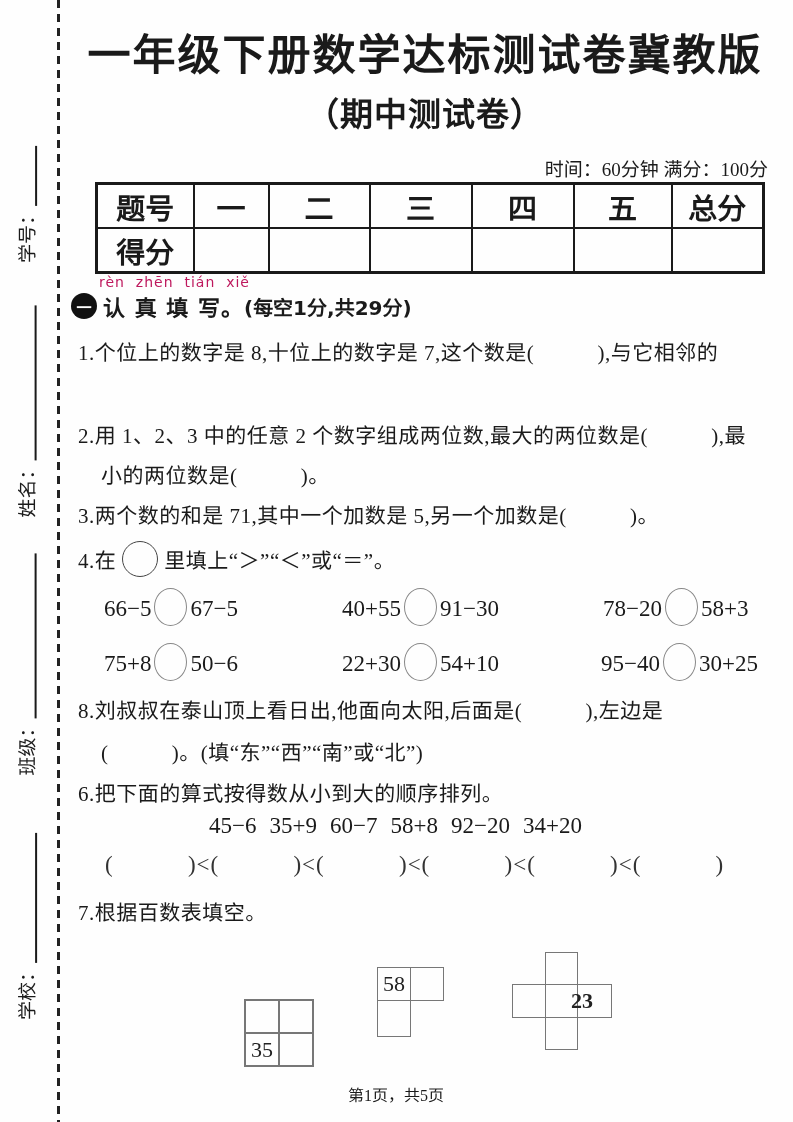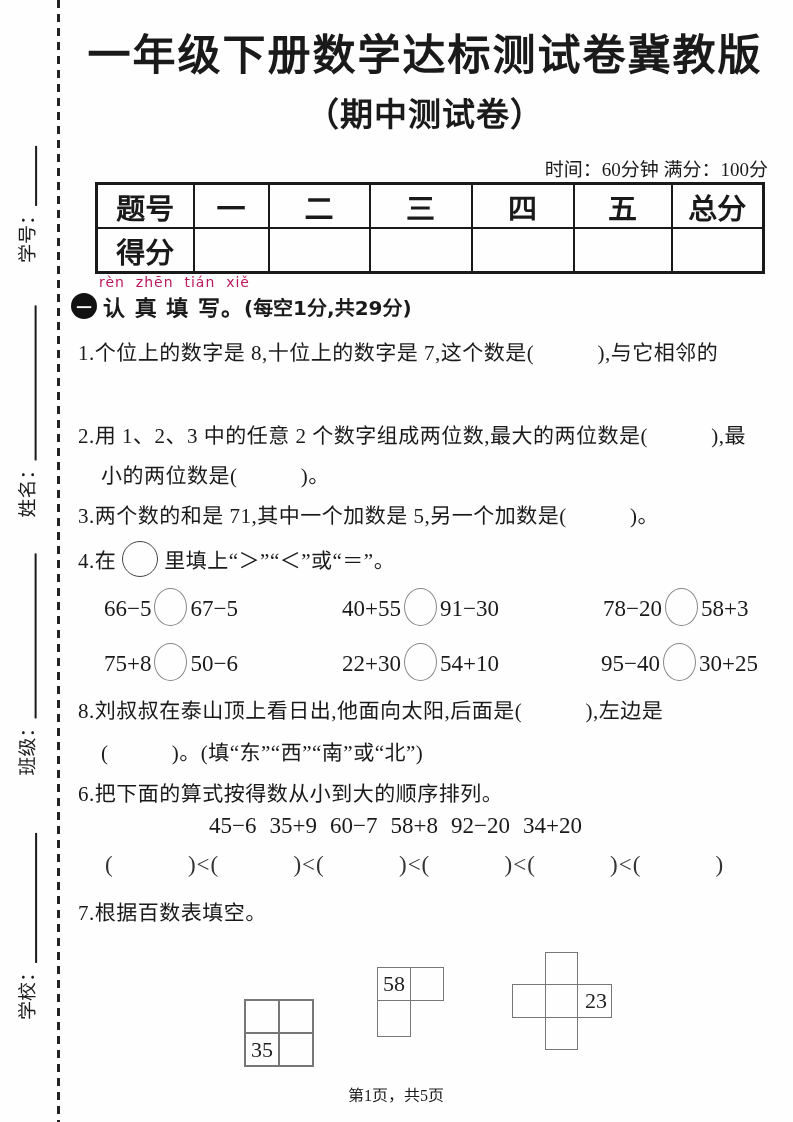--- a/index.html
+++ b/index.html
@@ -181,18 +181,18 @@
 
   <div class="fig" style="left:377px;top:967px;width:67px;height:70px;">
     <div class="cell" style="left:0;top:0;width:34px;height:34px;">58</div>
     <div class="cell" style="left:33px;top:0;width:34px;height:34px;"></div>
     <div class="cell" style="left:0;top:33px;width:34px;height:37px;"></div>
   </div>
 
   <div class="fig" style="left:512px;top:952px;width:100px;height:98px;">
     <div class="cell" style="left:33px;top:0;width:33px;height:98px;"></div>
     <div class="cell" style="left:0;top:32px;width:100px;height:34px;"></div>
-    <div class="cell" style="left:68px;top:33px;width:32px;height:32px;border:none;">23</div>
+    <div class="cell" style="left:54px;top:33px;width:32px;height:32px;border:none;font-weight:bold;">23</div>
   </div>
 
   <div class="footer">第1页，共5页</div>
 
 </div>
 
 </body></html>

